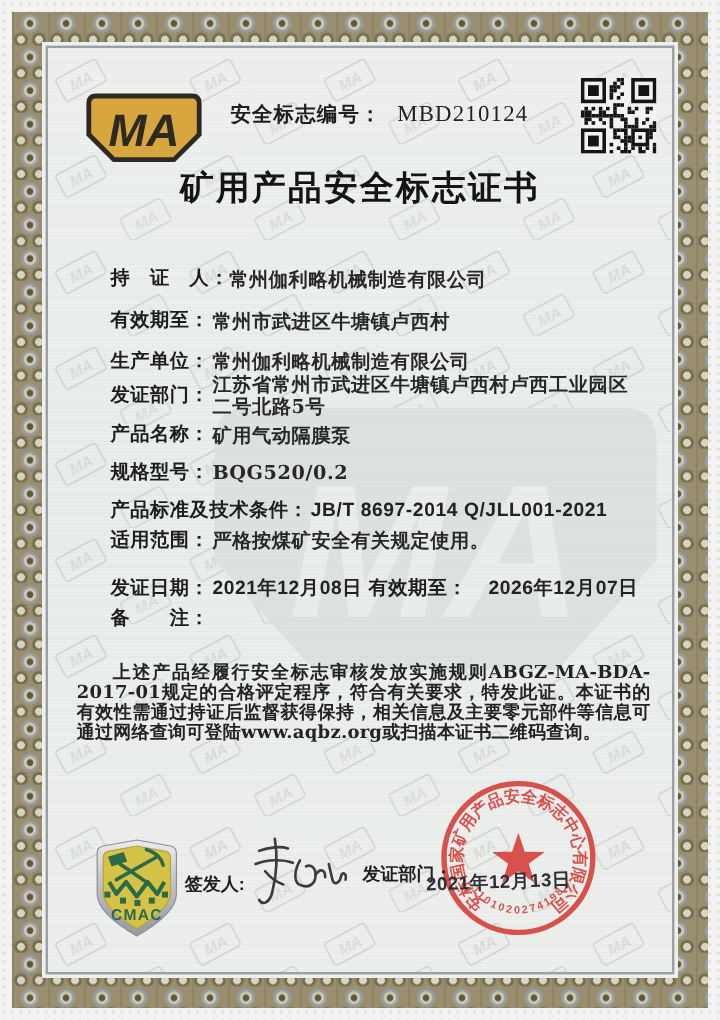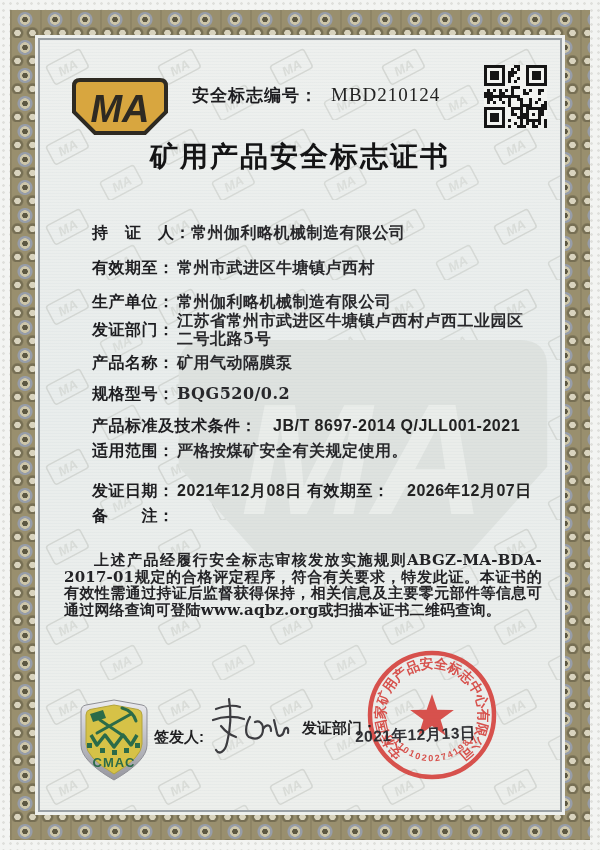--- a/index.html
+++ b/index.html
@@ -27,21 +27,21 @@
   .logo{left:30px;top:37px;width:100px;height:60px;}
   .qr{left:444px;top:25px;width:63px;height:63px;}
   .title{left:0;right:0;top:98px;text-align:center;font-size:28px;font-weight:900;
     color:#141415;letter-spacing:2px;font-family:"Liberation Sans",sans-serif;}
 
   .row{position:absolute;left:52px;right:24px;display:flex;align-items:flex-start;font-size:16px;line-height:18px;}
   .row .lbl{flex:0 0 85px;font-weight:700;color:#1d1d20;letter-spacing:.5px;white-space:nowrap;}
   .row .val{font-family:"DejaVu Serif",serif;font-weight:600;color:#28282b;letter-spacing:.5px;}
   .row.center{align-items:center;}
   .row.wrapv .val{width:388px;}
-  .row.long .lbl{flex:0 0 auto;margin-right:16px;}
+  .row.long .lbl{flex:0 0 auto;margin-right:2px;}
   .row.long .val,.latin{font-family:"Liberation Sans",sans-serif;font-weight:700;color:#222;}
   .daterow .val{font-family:"Liberation Sans",sans-serif;font-weight:600;color:#222;}
   .daterow .val1{width:130px;}
   .daterow .lbl2{flex:0 0 100px;font-weight:700;color:#1d1d20;letter-spacing:.5px;}
 
   .para{left:24px;top:512px;width:478px;font-family:"DejaVu Serif",serif;font-weight:700;
     font-size:15px;line-height:16.5px;color:#232326;text-align:justify;text-indent:2em;letter-spacing:.2px;}
 
   .badge{left:35px;top:657px;width:78px;height:86px;}
   .signer{left:114px;top:688px;font-size:15px;font-weight:700;color:#1e1e20;}

